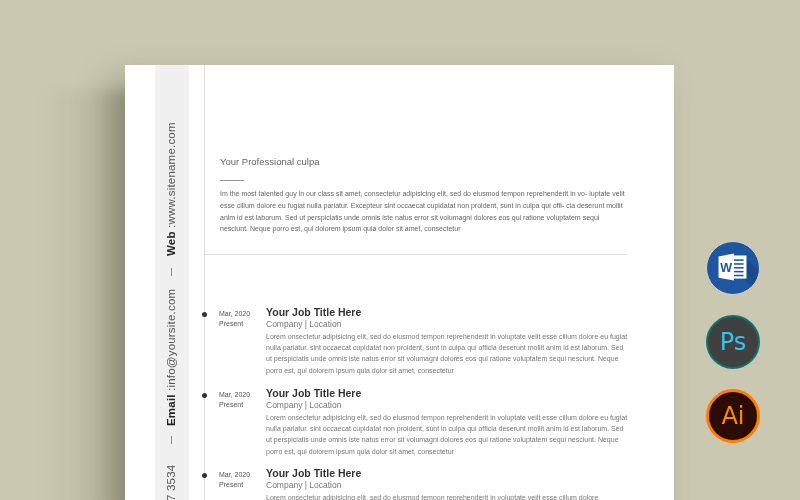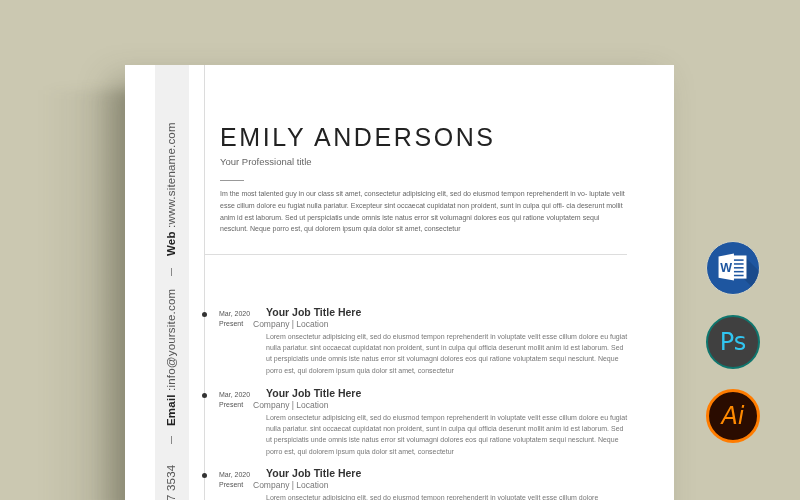--- a/index.html
+++ b/index.html
@@ -79,35 +79,35 @@
   }
   .date {
     position: absolute; left: 94px; top: 0;
     font-size: 7px; line-height: 9.5px; color: #555;
   }
   .jtitle {
     position: absolute; left: 141px; top: -3px;
     font-size: 10.5px; font-weight: 700; color: #333;
   }
   .company {
-    position: absolute; left: 128px; top: 10px;
+    position: absolute; left: 141px; top: 10px;
     font-size: 8.5px; color: #777;
   }
   .jdesc {
     position: absolute; left: 141px; top: 22px; width: 364px;
     font-size: 7px; line-height: 11.2px; color: #777;
   }
   .app-icon {
     position: absolute; width: 54px; height: 54px; border-radius: 50%;
     display: flex; align-items: center; justify-content: center;
     overflow: hidden;
   }
   .icon-word { left: 706px; top: 241px; background: #1e56a0; border: 1px solid #d8d6c4; }
   .icon-ps { left: 706px; top: 315px; background: #404040; border: 2px solid #0f766e; }
-  .icon-ai { left: 706px; top: 389px; background: #2a0c00; border: 3px solid #ff7c00; font-style: italic; }
+  .icon-ai { left: 706px; top: 389px; background: #2a0c00; border: 3px solid #ff7c00; }
   .ps-text { color: #31c5f0; font-size: 24px; font-family: "DejaVu Sans", sans-serif; }
   .ai-text { color: #ff8a00; font-size: 24px; font-family: "DejaVu Sans", sans-serif; }
 </style>
 </head>
 <body>
 
 <div class="bg-shadow"></div>
 
 <div class="paper">
   <div class="sidebar-strip"></div>
@@ -119,22 +119,21 @@
   <div class="rot" style="left:40px; top:361px;">
     <b>Email</b><span> :info@yoursite.com</span>
   </div>
   <div class="sep" style="top:371px;"></div>
   <div class="rot" style="left:40px; top:436px;">
     <span>7 3534</span>
   </div>
 
   <div class="vline"></div>
 
-  <div class="name">EMILY ANDERSONS</div>
-  <div class="ptitle">Your Professional title</div>
+  <div class="ptitle">Your Professional culpa</div>
   <div class="short-rule"></div>
   <div class="summary">Im the most talented guy in our class sit amet, consectetur adipisicing elit, sed do eiusmod tempon reprehenderit in vo- luptate velit esse cillum dolore eu fugiat nulla pariatur. Excepteur sint occaecat cupidatat non proident, sunt in culpa qui offi- cia deserunt mollit anim id est laborum. Sed ut perspiciatis unde omnis iste natus error sit volumagni dolores eos qui ratione voluptatem sequi nesciunt. Neque porro est, qui dolorem ipsum quia dolor sit amet, consectetur</div>
 
   <div class="hdivider"></div>
 
 
   <div class="job" style="top:244px;">
     <div class="dot"></div>
     <div class="date">
       <div>Mar, 2020</div>

